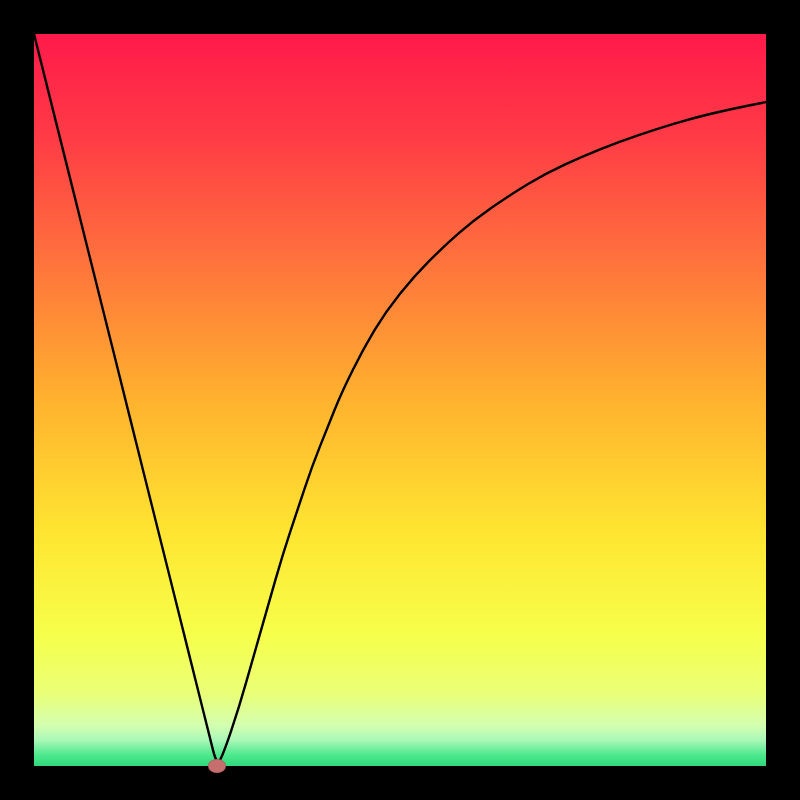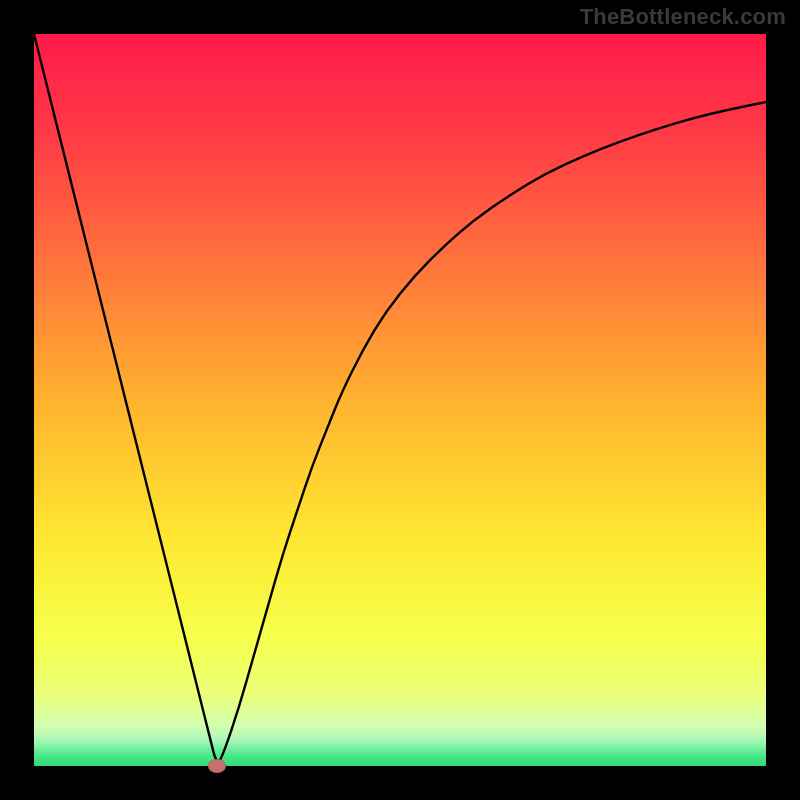--- a/index.html
+++ b/index.html
@@ -43,21 +43,20 @@
     border-radius: 50% / 50%;
     background: #c76f6f;
     transform: translate(-50%, -50%);
     box-shadow: 0 0 0 0.5px rgba(100,40,40,0.3) inset;
   }
 </style>
 </head>
 <body>
 
 <div class="outer">
-  <div class="watermark">TheBottleneck.com</div>
   <div class="plot">
     <svg id="chart-svg" width="732" height="732" viewBox="0 0 732 732" preserveAspectRatio="none">
       <defs>
         <linearGradient id="bgGrad" x1="0" y1="0" x2="0" y2="1">
             <stop offset="0%" stop-color="#ff1a4a"></stop>
             <stop offset="14.000000000000002%" stop-color="#ff3b46"></stop>
             <stop offset="30%" stop-color="#ff6f3d"></stop>
             <stop offset="50%" stop-color="#ffb22e"></stop>
             <stop offset="68%" stop-color="#ffe531"></stop>
             <stop offset="82%" stop-color="#f6ff4a"></stop>

